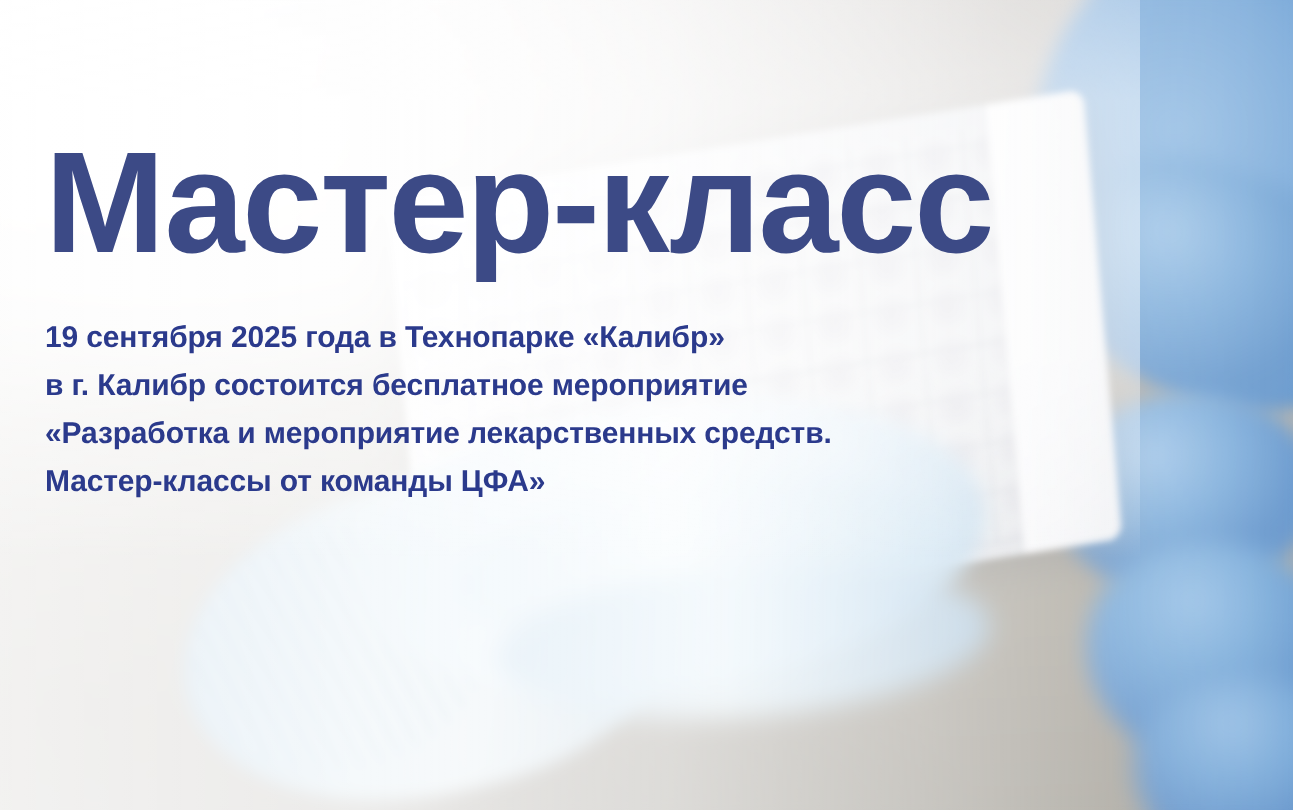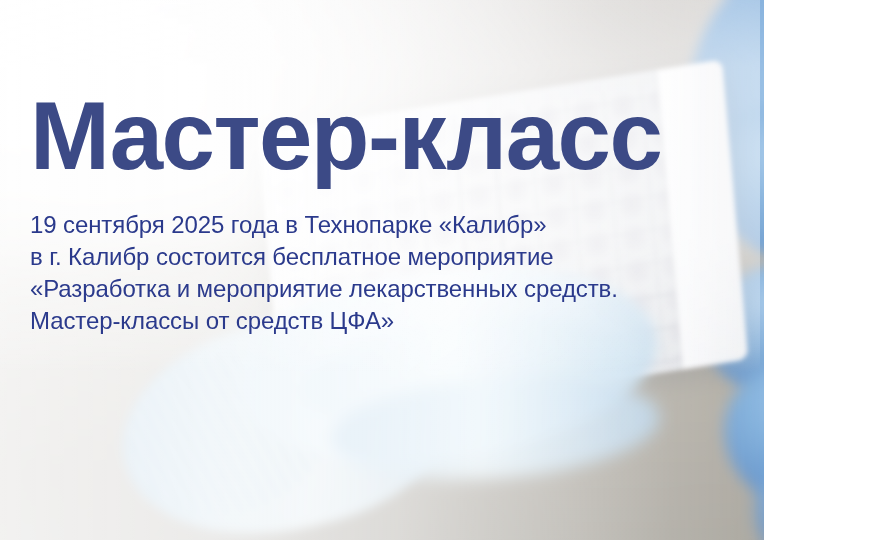--- a/index.html
+++ b/index.html
@@ -4,21 +4,21 @@
 <title>Мастер-класс</title>
 <style>
   html, body {
     margin: 0;
     padding: 0;
     background: #ffffff;
   }
 
   #poster {
     position: relative;
-    width: 764px;
+    width: 862px;
     height: 540px;
     overflow: hidden;
     font-family: "Liberation Sans", "DejaVu Sans", sans-serif;
     background: #b9b6ae;
   }
 
   
 
   .photo-layer {
     position: absolute;
@@ -302,23 +302,23 @@
     letter-spacing: -1.5px;
     color: #3c4a86;
     white-space: nowrap;
   }
 
   .subcopy {
     position: absolute;
     left: 30px;
     top: 209px;
     margin: 0;
-    font-size: 24px;
+    font-size: 20px;
     line-height: 32px;
-    font-weight: 400;
+    font-weight: 700;
     letter-spacing: -0.1px;
     color: #2b3a8c;
     white-space: nowrap;
   }
   .subcopy .line { display: block; }
 </style>
 </head>
 <body>
 
 <div id="poster">
@@ -358,17 +358,17 @@
   <div class="scrim-vertical"></div>
 
   <div class="content">
 
     <h1 class="headline">Мастер-класс</h1>
 
     <p class="subcopy">
       <span class="line">19 сентября 2025 года в Технопарке «Калибр»</span>
       <span class="line">в г. Калибр состоится бесплатное мероприятие</span>
       <span class="line">«Разработка и мероприятие лекарственных средств.</span>
-      <span class="line">Мастер-классы от средств ЦФА»</span>
+      <span class="line">Мастер-классы от команды ЦФА»</span>
     </p>
 
   </div>
 </div>
 
 </body></html>

